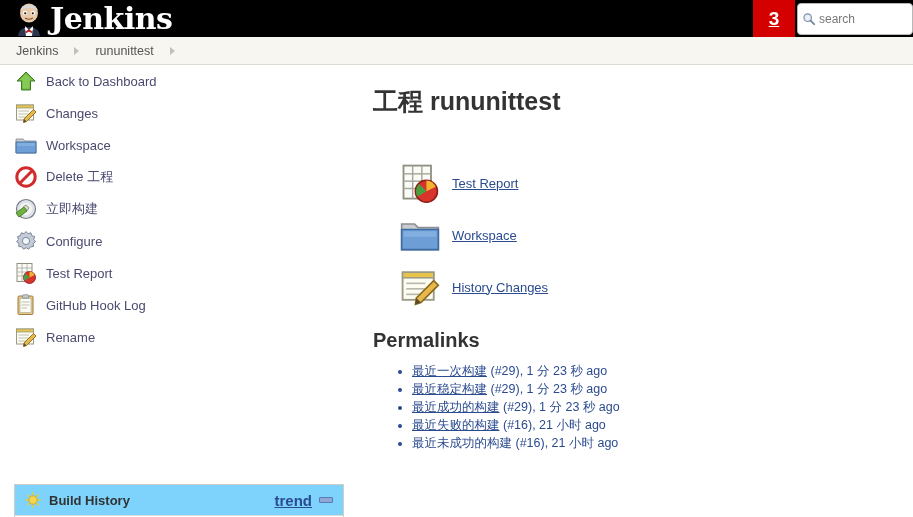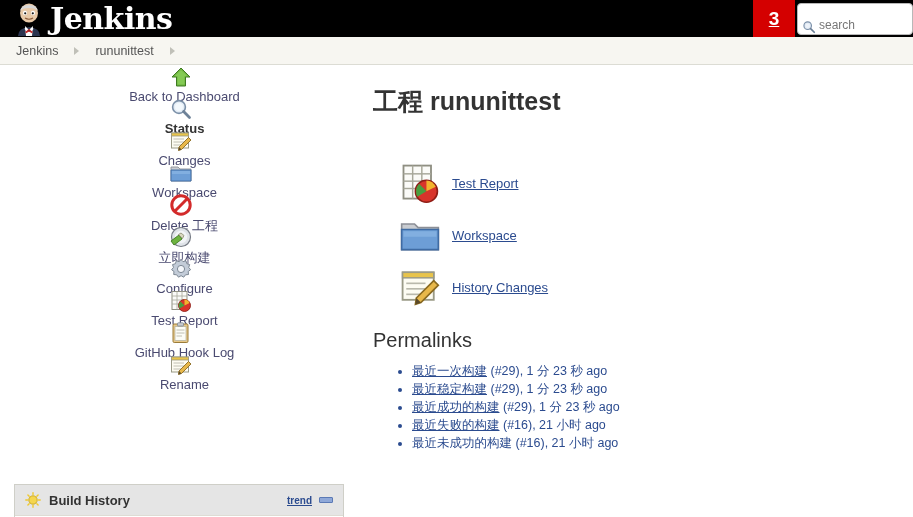--- a/index.html
+++ b/index.html
@@ -48,21 +48,21 @@
     display: flex; align-items: center;
     flex: 0 0 auto;
     padding-left: 2px;
   }
   .search-box {
     position: relative;
     width: 116px; height: 32px;
     background: #ffffff;
     border: 1px solid #b8b8b8;
     border-radius: 4px;
-    display: flex; align-items: flex-end;
+    display: flex; align-items: center;
   }
   .search-mag { margin-left: 4px; width: 14px; height: 14px; flex: 0 0 auto; }
   .search-input {
     border: 0; outline: 0;
     background: transparent;
     font-family: "Liberation Sans", sans-serif;
     font-size: 12px;
     color: #333;
     width: 90px; height: 18px;
     padding: 0 0 0 3px;
@@ -95,21 +95,20 @@
   
   #sidebar {
     position: absolute; top: 65px; left: 0;
     width: 355px; height: 452px;
   }
   .task {
     display: flex; align-items: center;
     height: 32px;
     padding-left: 14px;
     text-decoration: none;
-    flex-direction: column;
   }
   .task .ico {
     width: 24px; height: 24px;
     flex: 0 0 24px;
     margin-right: 8px;
     display: block;
   }
   .task-label {
     color: #4a4a70;
     font-size: 13px;
@@ -119,30 +118,30 @@
   
   #build-history {
     position: absolute;
     left: 14px; top: 419px;
     width: 330px;
     border: 1px solid #cfcfc8;
     background: #ffffff;
   }
   #bh-head {
     height: 31px;
-    background: #e5e5e5;
+    background: #7dd3fc;
     border-bottom: 1px solid #dedcd4;
     display: flex; align-items: center;
     padding: 0 10px 0 10px;
   }
   .sun-ico { width: 16px; height: 16px; flex: 0 0 16px; margin-right: 8px; }
   #bh-title { font-weight: bold; font-size: 13px; color: #333; }
   .bh-head-right { margin-left: auto; display: flex; align-items: center; }
   #trend-link {
-    color: #2b4b8f; font-size: 10px; font-weight: bold;
+    color: #2b4b8f; font-size: 15px; font-weight: bold;
     text-decoration: underline;
   }
   .trend-bar {
     width: 14px; height: 6px;
     background: #8fa8d8;
     border: 1px solid #5b79b5;
     margin-left: 7px;
     border-radius: 1px;
   }
   #bh-body { padding: 8px 8px 0 8px; background: #ffffff; }
@@ -171,21 +170,21 @@
   }
   .action-item .aico {
     width: 44px; height: 44px;
     flex: 0 0 44px; margin-right: 10px;
   }
   .action-label {
     color: #2b4b8f; font-size: 13px;
     text-decoration: underline;
   }
   #permalinks-title {
-    font-size: 20px; font-weight: normal;
+    font-size: 20px; font-weight: bold;
     color: #333;
     margin: 16px 0 0 3px;
   }
   #permalinks-list {
     margin: 10px 0 0 0;
     padding-left: 42px;
     list-style: disc;
   }
   #permalinks-list li {
     color: #2b4b8f;
@@ -248,28 +247,20 @@
 <div id="sidebar">
 
   <a class="task" href="#">
     <svg class="ico" viewBox="0 0 24 24">
       <path d="M12 3 L21 12 H16.5 V21 H7.5 V12 H3 Z" fill="#6db33f" stroke="#3f7a22" stroke-width="1"></path>
       <path d="M12 5 L18.5 11.3 H15.5 V19.5 H8.5 V11.3 H5.5 Z" fill="#8ed45e" opacity="0.7"></path>
     </svg>
     <span class="task-label">Back to Dashboard</span>
   </a>
 
-  <a class="task" href="#">
-    <svg class="ico" viewBox="0 0 24 24">
-      <circle cx="10" cy="10" r="6.4" fill="#e4edf6" stroke="#7b90a8" stroke-width="1.6"></circle>
-      <circle cx="10" cy="10" r="4" fill="#f6fafe" opacity="0.85"></circle>
-      <line x1="14.6" y1="14.6" x2="20.5" y2="20.5" stroke="#6e8298" stroke-width="2.8" stroke-linecap="round"></line>
-    </svg>
-    <span class="task-label bold">Status</span>
-  </a>
 
   <a class="task" href="#">
     <svg class="ico" viewBox="0 0 24 24">
       <rect x="2.5" y="4" width="17" height="15" fill="#fdfcf2" stroke="#9a9a86" stroke-width="1"></rect>
       <rect x="2.5" y="4" width="17" height="3" fill="#e8c44a" stroke="#9a9a86" stroke-width="0.8"></rect>
       <line x1="4.5" y1="10" x2="15" y2="10" stroke="#b9b9ab" stroke-width="0.9"></line>
       <line x1="4.5" y1="13" x2="15" y2="13" stroke="#b9b9ab" stroke-width="0.9"></line>
       <line x1="4.5" y1="16" x2="12" y2="16" stroke="#b9b9ab" stroke-width="0.9"></line>
       <path d="M10 18 L19.5 8.5 L22 11 L12.5 20.5 L9.5 21.5 Z" fill="#e8b84a" stroke="#8a6a20" stroke-width="0.9"></path>
       <path d="M9.5 21.5 L10 18 L12.5 20.5 Z" fill="#5a4a2a"></path>

